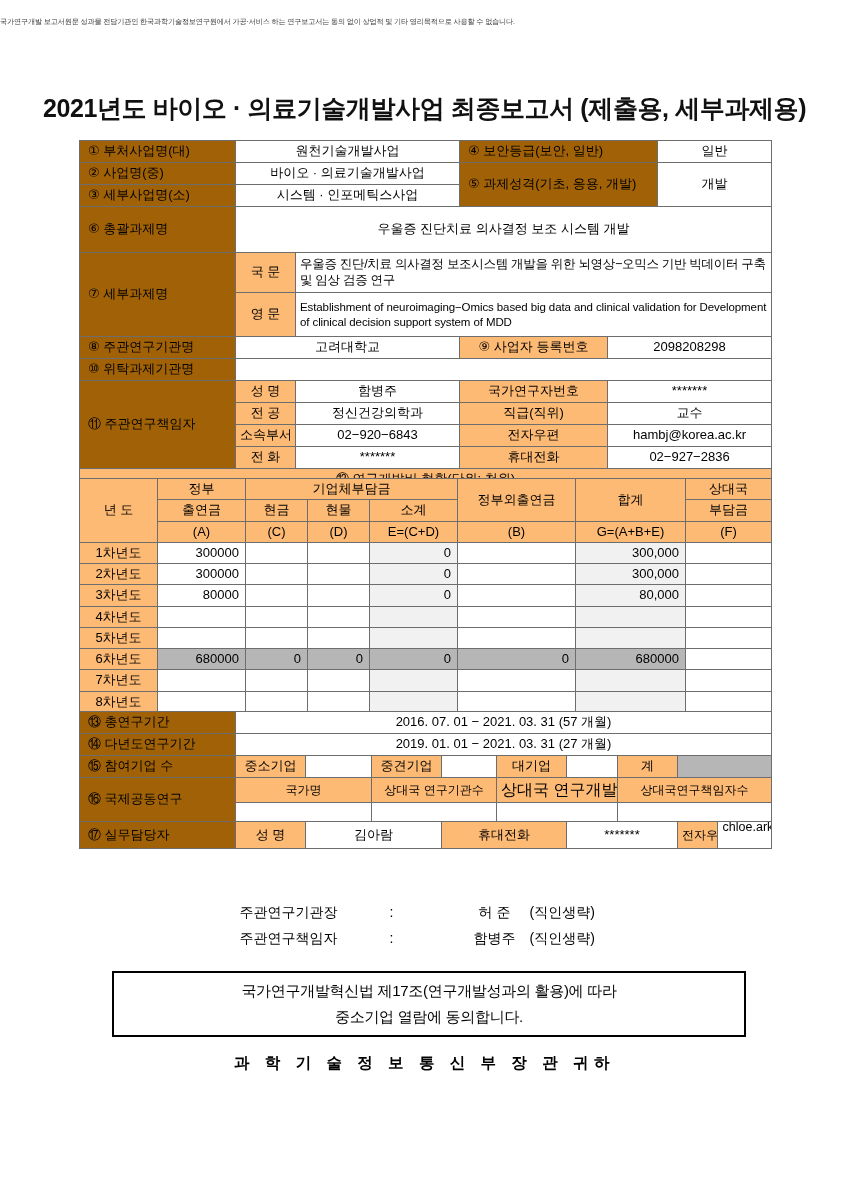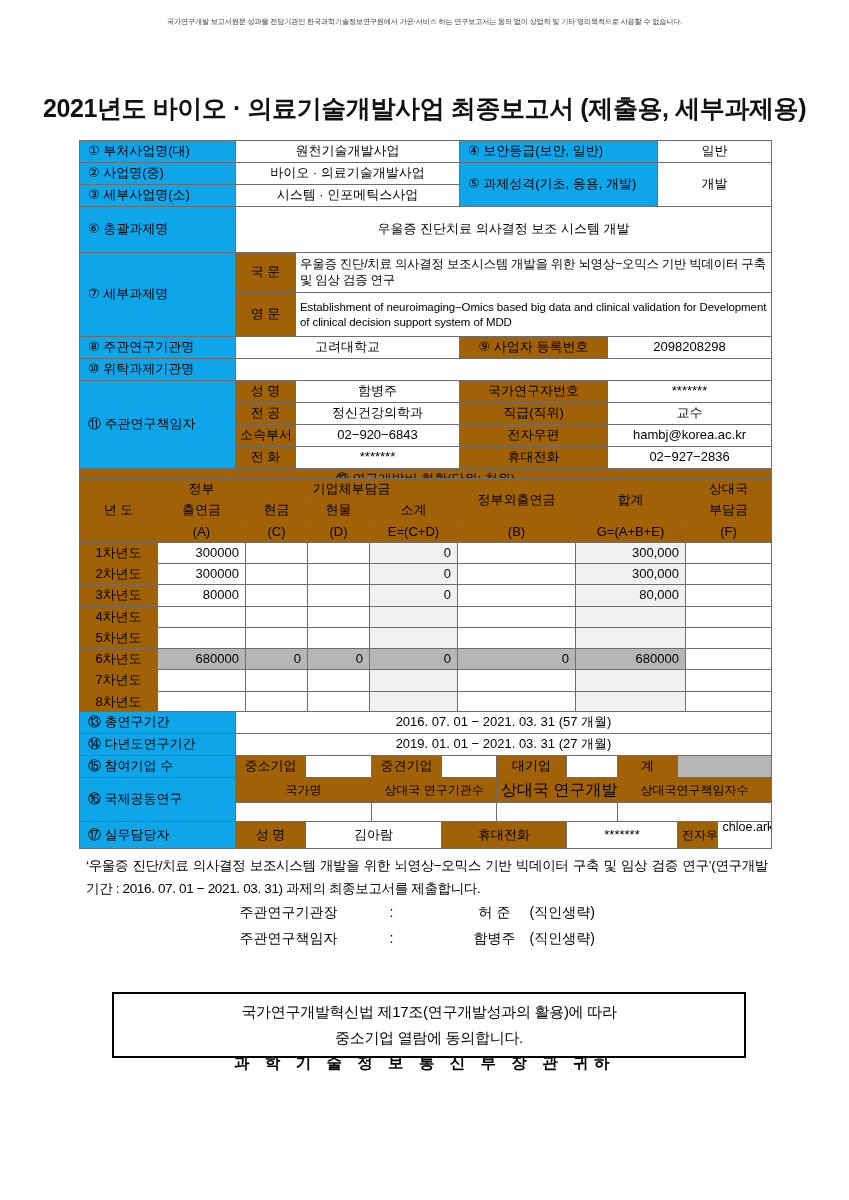--- a/index.html
+++ b/index.html
@@ -19,21 +19,21 @@
     width: 849px;
     height: 1200px;
     position: relative;
     box-sizing: border-box;
   }
   .disclaimer {
     position: absolute;
     top: 17px;
     left: 0;
     width: 849px;
-    text-align: center;
+    text-align: left;
     font-size: 7.2px;
     color: #3a3a3a;
     letter-spacing: -0.2px;
     white-space: nowrap;
   }
   .doc-title {
     position: absolute;
     top: 92px;
     left: 0;
     width: 849px;
@@ -53,26 +53,26 @@
     font-size: 13px;
   }
   .main-table td {
     border: 1px solid #6d6d6d;
     padding: 2px 4px;
     vertical-align: middle;
     line-height: 1.25;
     overflow: hidden;
   }
   .lbl {
-    background: #0ea5e9;
+    background: #a16207;
     padding-left: 8px !important;
     white-space: nowrap;
   }
   .lblc {
-    background: #a16207;
+    background: #fdba74;
     text-align: center;
     white-space: nowrap;
   }
   .ctr { text-align: center; }
   .rgt { text-align: right; padding-right: 6px !important; }
   .white { background: #ffffff; }
   .lightfill { background: #f1f1f1; }
   .grayfill { background: #b6b6b6; }
   .h26 { height: 22px; }
   .small-en {
@@ -124,21 +124,21 @@
     text-align: center;
   }
   .sig-row { display: block; }
   .sig-role { display: inline-block; width: 150px; text-align: left; }
   .sig-colon { display: inline-block; width: 70px; text-align: left; }
   .sig-name { display: inline-block; width: 70px; text-align: center; }
   .sig-seal { display: inline-block; width: 80px; text-align: left; }
   .consent-box {
     position: absolute;
     left: 112px;
-    top: 992px;
+    top: 971px;
     width: 634px;
     height: 66px;
     border: 2px solid #000;
     box-sizing: border-box;
     display: flex;
     flex-direction: column;
     align-items: center;
     justify-content: center;
     font-size: 15px;
     line-height: 1.75;
@@ -445,21 +445,20 @@
       <td class="lblc" colspan="2">휴대전화</td>
       <td class="ctr white" colspan="2">*******</td>
       <td class="lblc" style="font-size:12px">전자우편</td>
       <td class="white overflow-mail">
             <span class="em">chloe.ark@korea.ac.kr</span>
           </td>
     </tr>
   </tbody>
     </table>
 
-  <div class="declare">‘우울증 진단/치료 의사결정 보조시스템 개발을 위한 뇌영상−오믹스 기반 빅데이터 구축 및 임상 검증 연구’(연구개발 기간 : 2016. 07. 01 − 2021. 03. 31) 과제의 최종보고서를 제출합니다.</div>
 
   <div class="sig-block">
     <div class="sig-row">
       <span class="sig-role">주관연구기관장</span><span class="sig-colon">:</span><span class="sig-name">허 준</span><span class="sig-seal">(직인생략)</span>
     </div>
     <div class="sig-row">
       <span class="sig-role">주관연구책임자</span><span class="sig-colon">:</span><span class="sig-name">함병주</span><span class="sig-seal">(직인생략)</span>
     </div>
   </div>
 

